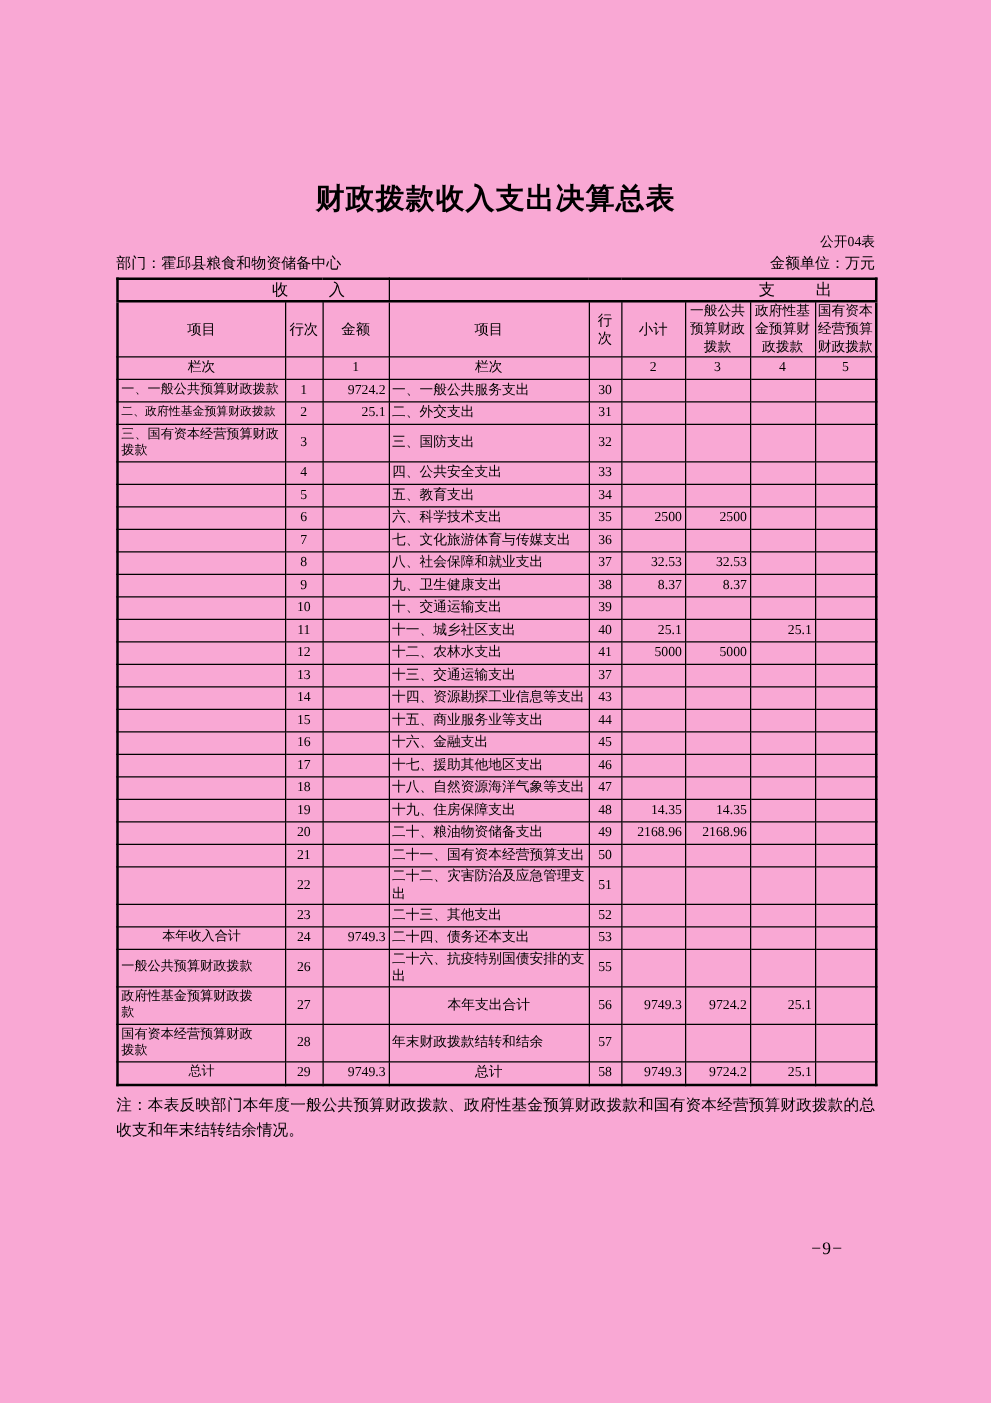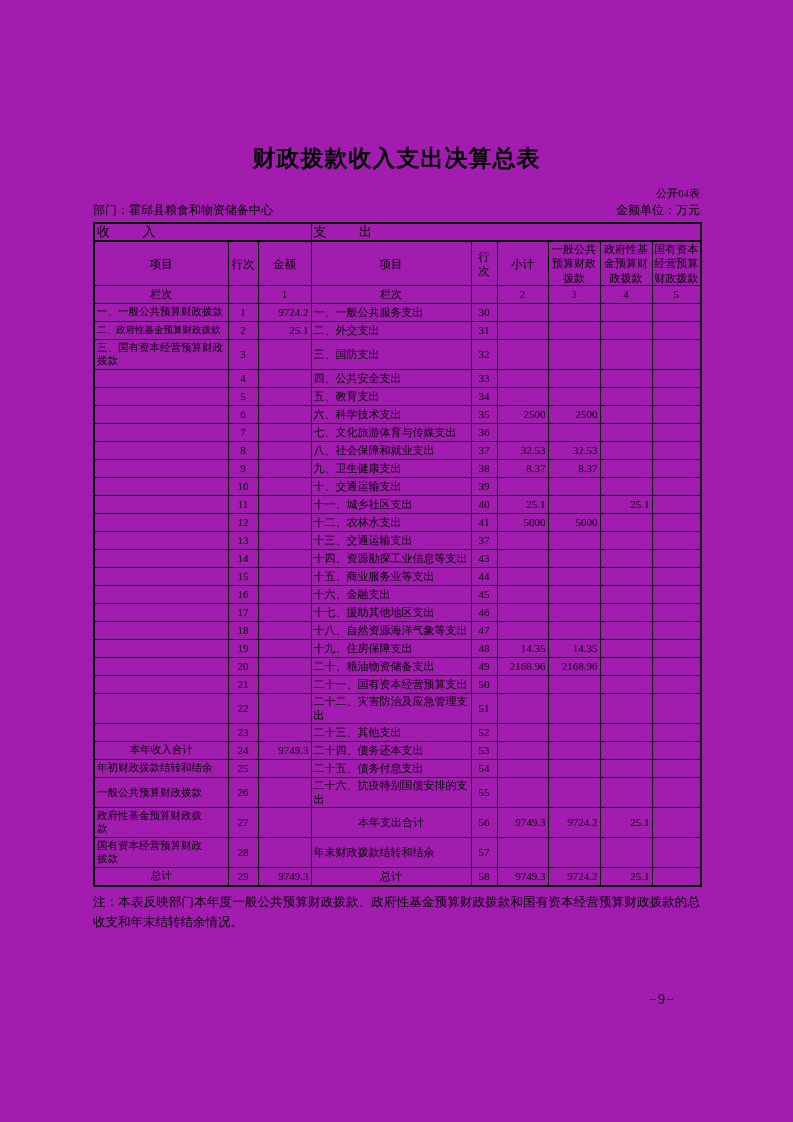--- a/index.html
+++ b/index.html
@@ -1,21 +1,21 @@
 <!DOCTYPE html>
 <html><head>
 <meta charset="utf-8">
 <style>
   * { box-sizing: border-box; }
   html, body { margin: 0; padding: 0; background: #ffffff; }
   .page {
     position: relative;
     width: 793px;
     height: 1122px;
-    background: #a21caf;
+    background: #f9a8d4;
     color: #000000;
     font-family: "Liberation Serif", "DejaVu Serif", serif;
     overflow: hidden;
   }
   .sheet { width: 607px; margin: 0 auto; }
 
   .doc-title {
     margin: 146px 0 0 0;
     text-align: center;
     font-family: "Liberation Sans", "DejaVu Sans", sans-serif;
@@ -52,21 +52,21 @@
     vertical-align: middle;
     font-weight: normal;
   }
   thead tr.sec-row { height: 18px; }
   thead tr.sec-row th { border-bottom: 2px solid #000; font-size: 13px; }
   thead tr.col-row { height: 45px; }
   thead tr.col-row th { font-size: 11.5px; }
   thead tr.col-row th.fund-th { font-size: 11px; line-height: 1.3; padding: 0 1px; }
   thead tr.idx-row { height: 18px; }
   thead tr.idx-row th { font-size: 11px; }
-  .spread { letter-spacing: 2.5em; padding-left: 2.5em; text-align: left; }
+  .spread { letter-spacing: 2.5em; padding-left: 2.5em; text-align: right; }
 
   tbody tr { height: 18px; }
   tbody tr.tall { height: 30px; }
   td.item { text-align: left; }
   td.inc  { font-size: 10.5px; }
   td.exp  { font-size: 11px; padding: 0 1px 0 2px; margin-left: 45px; }
   td.shrink { font-size: 9.5px; }
   td.indent { padding-left: 14px; }
   .wrapbox { display: inline-block; max-width: 112px; text-align: left; vertical-align: middle; }
   td.line { text-align: center; font-size: 11px; padding: 0; }
@@ -398,31 +398,20 @@
             <td class="item inc hl">本年收入合计</td>
             <td class="line">24</td>
             <td class="num">9749.3</td>
             <td class="item exp">二十四、债务还本支出</td>
             <td class="line">53</td>
             <td class="num"></td>
             <td class="num"></td>
             <td class="num"></td>
             <td class="num"></td>
           </tr>
-          <tr>
-            <td class="item inc">年初财政拨款结转和结余</td>
-            <td class="line">25</td>
-            <td class="num"></td>
-            <td class="item exp">二十五、债务付息支出</td>
-            <td class="line">54</td>
-            <td class="num"></td>
-            <td class="num"></td>
-            <td class="num"></td>
-            <td class="num"></td>
-          </tr>
           <tr class="tall">
             <td class="item inc indent"><span class="wrapbox">一般公共预算财政拨款</span></td>
             <td class="line">26</td>
             <td class="num"></td>
             <td class="item exp">二十六、抗疫特别国债安排的支出</td>
             <td class="line">55</td>
             <td class="num"></td>
             <td class="num"></td>
             <td class="num"></td>
             <td class="num"></td>

